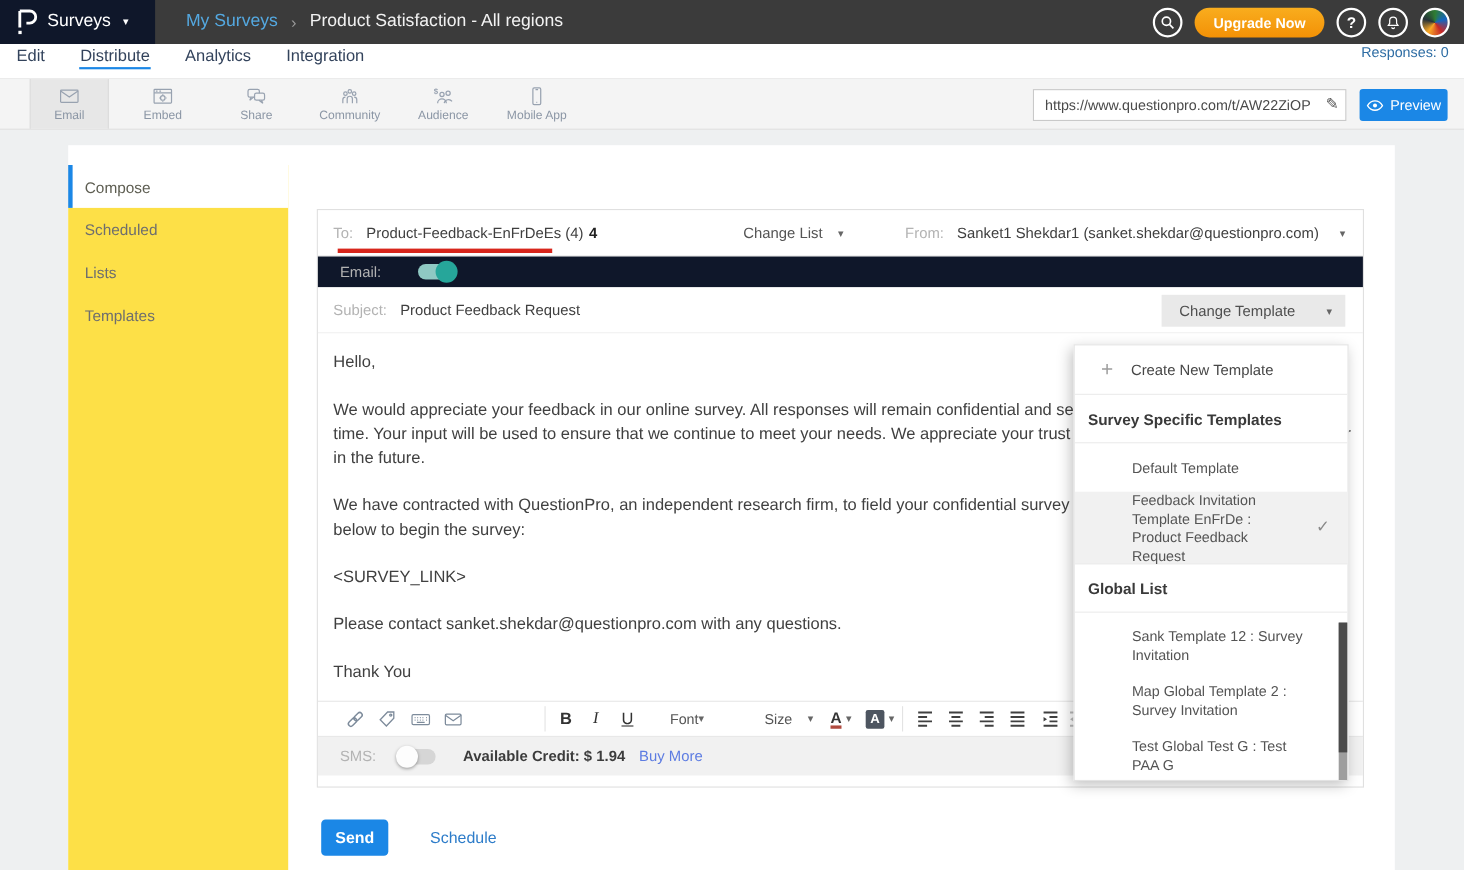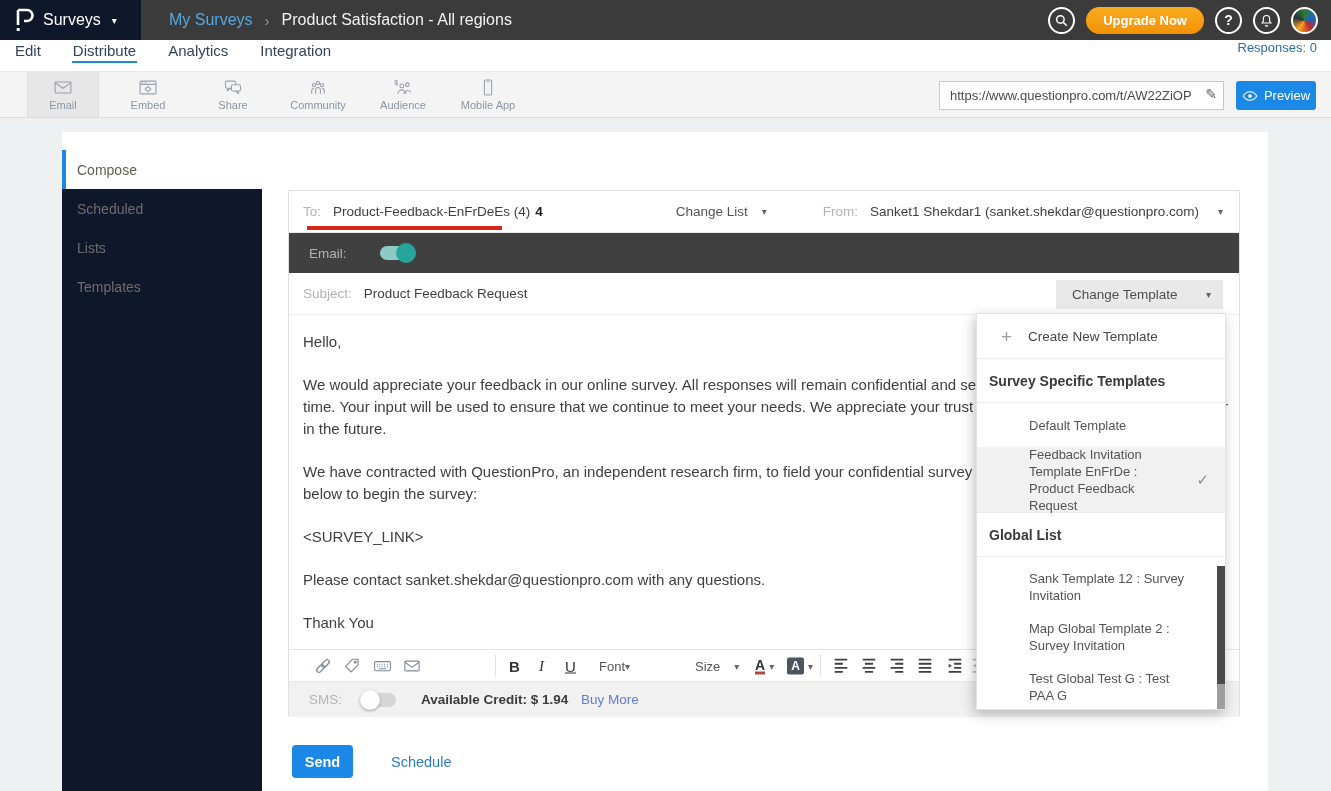--- a/index.html
+++ b/index.html
@@ -32,36 +32,36 @@
   .channel .clabel{font-size:11px;color:#8b96a5;white-space:nowrap}
   .channel.active{background:#e7e7e7;border-left:1px solid #dcdcdc;border-right:1px solid #dcdcdc}
   .url-wrap{position:absolute;right:107px;top:9px;width:285px;height:29px}
   .url-input{width:100%;height:100%;border:1px solid #c9c9c9;background:#fff;font-size:13px;color:#4a4a4a;padding:0 26px 0 10px;font-family:"Liberation Sans",sans-serif}
   .url-pencil{position:absolute;right:7px;top:5px;color:#555;font-size:14px;cursor:pointer}
   .preview-btn{position:absolute;right:15px;top:9px;height:29px;width:80px;background:#1b87e6;border:none;border-radius:3px;color:#fff;font-size:13px;display:flex;align-items:center;justify-content:center;gap:6px;cursor:pointer;font-family:"Liberation Sans",sans-serif}
 
   
   .main{position:absolute;top:118px;left:0;right:0;bottom:0;background:#eef0f1}
   .card{position:absolute;left:62px;top:14px;width:1206px;bottom:0;background:#fff}
-  .sidebar{position:absolute;left:0;top:18px;width:200px;bottom:0;background:#0f172a}
+  .sidebar{position:absolute;left:0;top:18px;width:200px;bottom:0;background:#fde047}
   .side-item{height:39px;display:flex;align-items:center;padding-left:15px;font-size:14px;color:#6e6e6e;cursor:pointer}
   .side-item.active{background:#fff;border-left:4px solid #1b87e6;padding-left:11px;color:#5e5e52}
 
   
   .panel{position:absolute;left:288px;top:72px;width:952px;height:526px;background:#fff;border:1px solid #e0e0e0}
   .to-row{position:relative;height:42px;display:flex;align-items:center;padding:0 16px 0 14px;border-bottom:1px solid #ececec;font-size:13.5px}
   .lbl{color:#b3b3b3}
   .to-value{color:#3f3f3f;margin-left:12px}
   .to-count{color:#222;font-weight:bold;margin-left:5px}
   .red-bar{position:absolute;left:18px;top:35px;width:195px;height:4px;background:#d8261c}
   .change-list{margin-left:auto;color:#545454;cursor:pointer;display:flex;align-items:center;gap:14px}
   .sm-caret{font-size:10px;color:#666}
   .from-group{margin-left:56px;display:flex;align-items:center;cursor:pointer}
   .from-value{color:#3f3f3f;margin-left:12px;margin-right:19px}
-  .email-row{height:40px;background:#404040;display:flex;align-items:center;padding-left:20px;font-size:13.5px;gap:33px}
+  .email-row{height:28px;background:#0f172a;display:flex;align-items:center;padding-left:20px;font-size:13.5px;gap:33px}
   .subject-row{height:42px;display:flex;align-items:center;padding:0 16px 0 14px;font-size:13.5px;border-bottom:1px solid #f0f0f0;position:relative}
   .subject-value{color:#3f3f3f;margin-left:12px}
   .tpl-btn{position:absolute;right:16px;top:7px;width:167px;height:29px;background:#e9e9e9;border:none;display:flex;align-items:center;justify-content:space-between;padding:0 12px 0 16px;font-size:13.5px;color:#4f4f4f;cursor:pointer;font-family:"Liberation Sans",sans-serif}
 
   .body-area{height:334px;padding:16px 10px 0 14px;font-size:15px;line-height:22px;color:#404040;overflow:hidden}
   .body-area p{margin-bottom:21px}
 
   
   .tb{position:relative;height:32px;border-top:1px solid #e6e6e6}
   .tbi{position:absolute;top:50%;transform:translateY(-50%);cursor:pointer;display:flex;align-items:center}
@@ -304,21 +304,21 @@
       <span class="tbi" style="left:114px">
         <svg width="18" height="18" viewBox="0 0 24 24" fill="none" stroke="#7d8b9b" stroke-width="1.5">
           <rect x="2.5" y="5.5" width="19" height="13" rx="1.5"></rect>
             <path d="M2.5 7l9.5 6.5L21.5 7"></path>
         </svg>
       </span>
       <span class="tb-sep" style="left:206px"></span>
       <span class="tbi b-btn" style="left:220px">B</span>
       <span class="tbi i-btn" style="left:250px">I</span>
       <span class="tbi u-btn" style="left:276px">U</span>
-      <span class="tbi" style="left:310px;">
+      <span class="tbi" style="left:320px;">
         <span class="dd-lbl">Font</span>
         <span class="sm-caret">▾</span>
       </span>
       <span class="tbi" style="left:406px;gap:14px">
         <span class="dd-lbl">Size</span>
         <span class="sm-caret">▾</span>
       </span>
       <span class="tbi" style="left:466px;gap:4px">
         <span class="a-color">A</span>
         <span class="sm-caret">▾</span>

